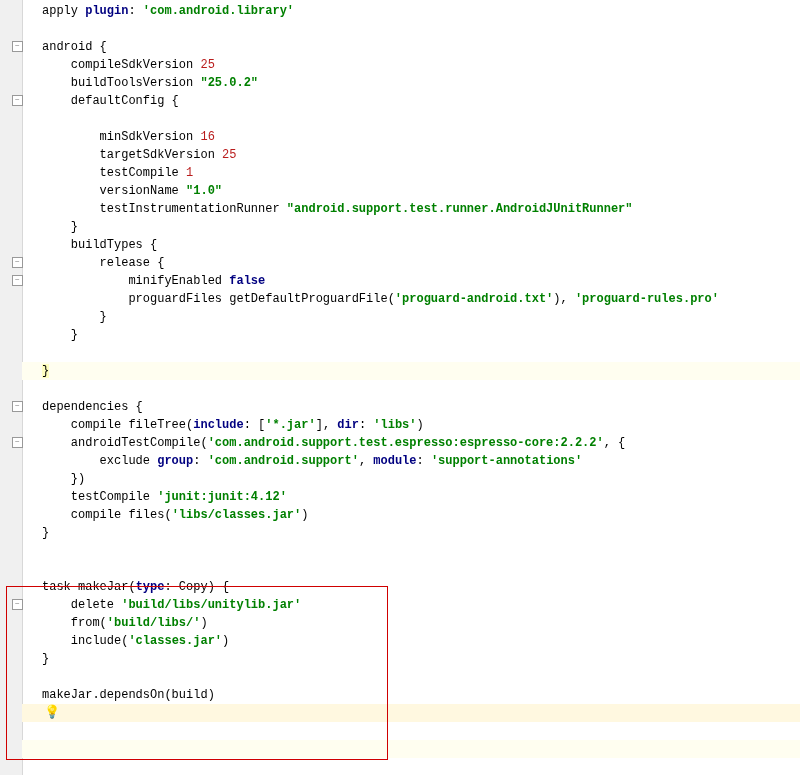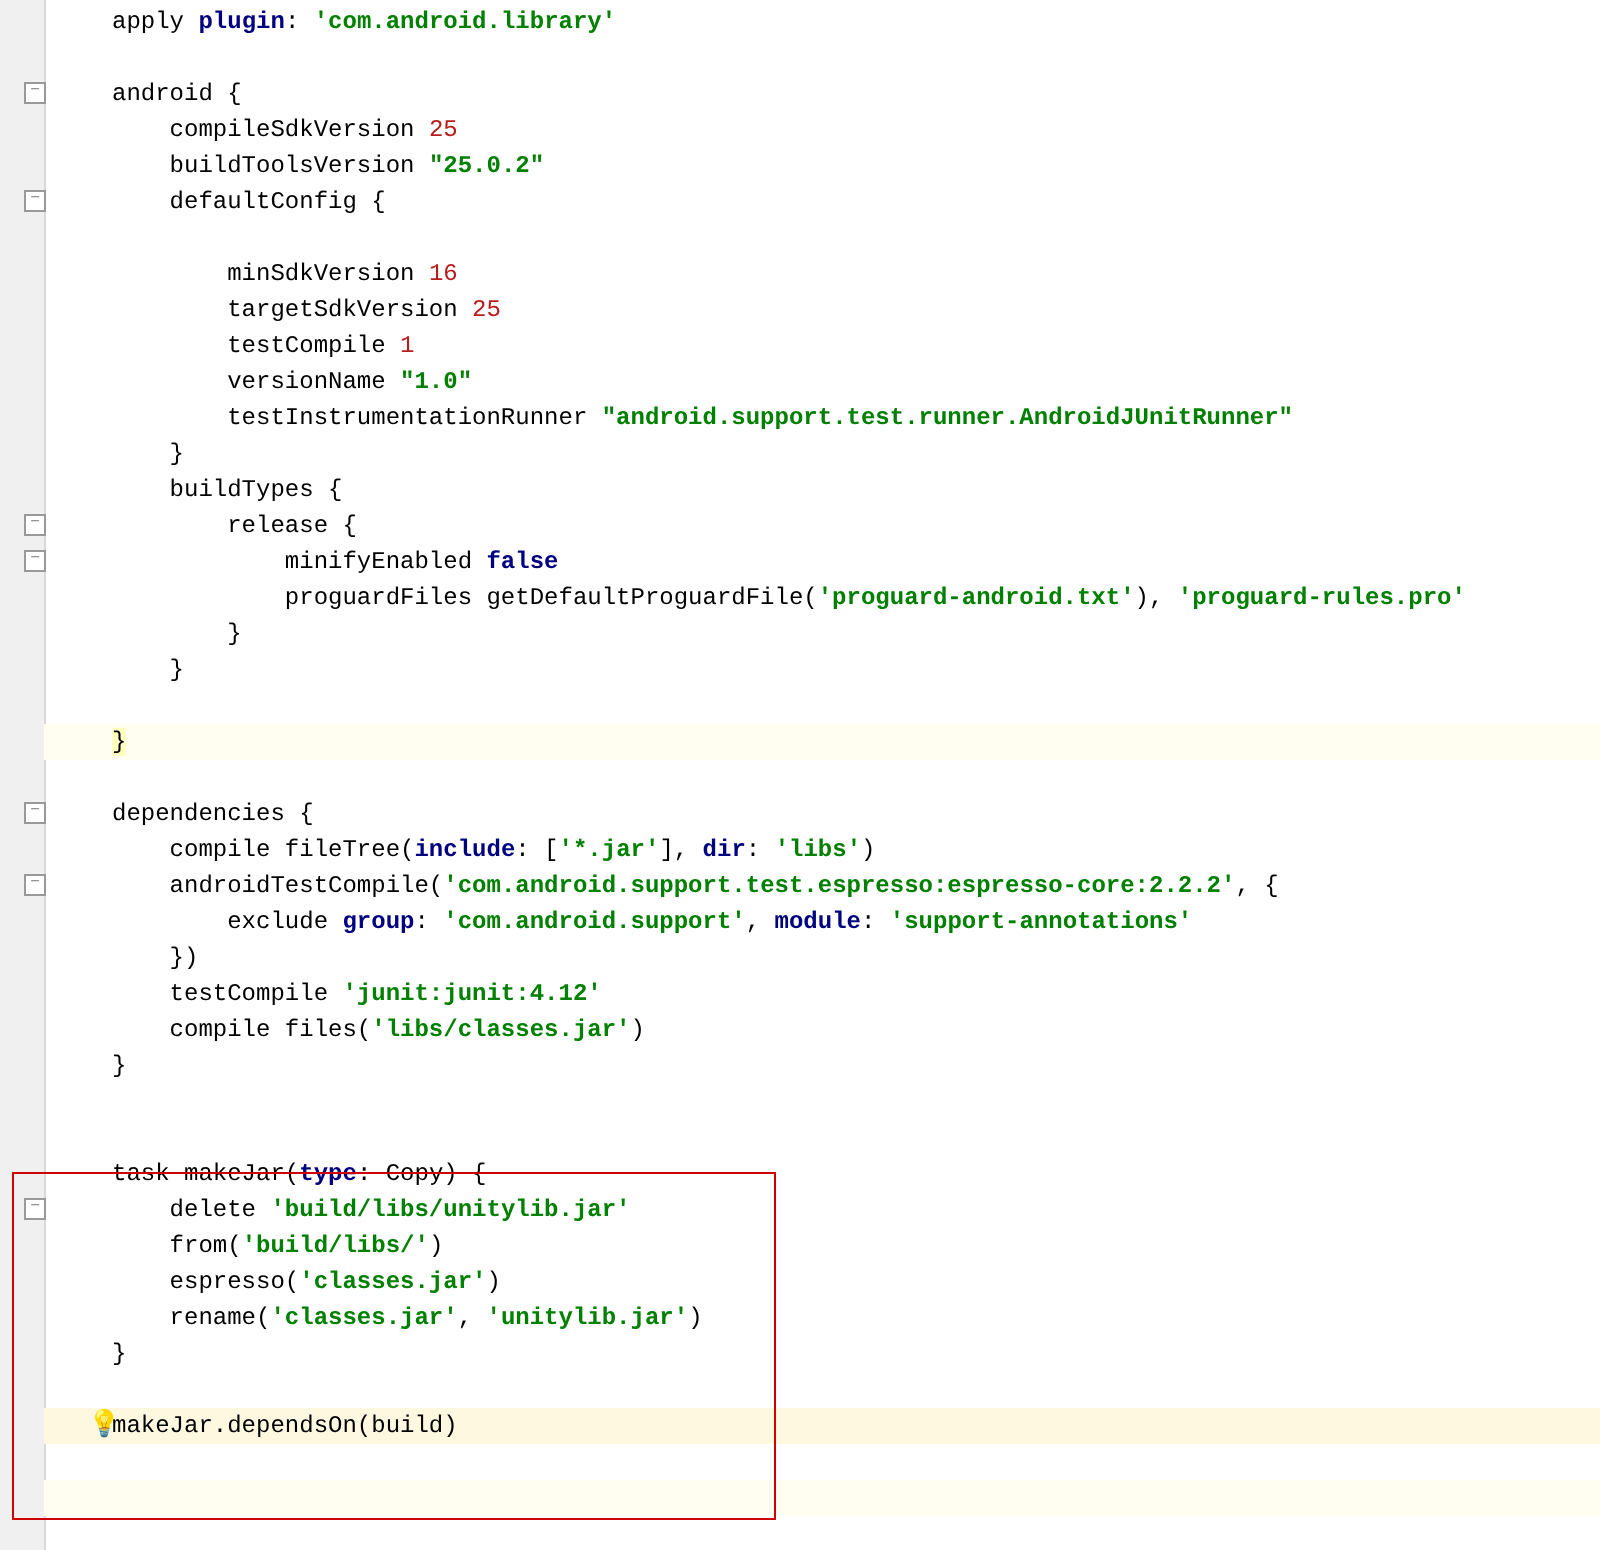--- a/index.html
+++ b/index.html
@@ -36,21 +36,21 @@
     background: #fff;
     font-size: 8px;
     line-height: 7px;
     text-align: center;
     color: #888;
     cursor: pointer;
   }
   .fold::before { content: "−"; }
   .content {
     position: absolute;
-    left: 36px;
+    left: 22px;
     top: 0;
     right: 0;
     padding-left: 20px;
     padding-top: 2px;
     font-family: Liberation Mono, monospace;
   }
   .line {
     height: 18px;
     line-height: 18px;
     white-space: pre;
@@ -130,22 +130,21 @@
     <div class="line"><span class="p">        exclude </span><span class="k">group</span><span class="p">: </span><span class="s">'com.android.support'</span><span class="p">, </span><span class="k">module</span><span class="p">: </span><span class="s">'support-annotations'</span></div>
     <div class="line"><span class="p">    })</span></div>
     <div class="line"><span class="p">    testCompile </span><span class="s">'junit:junit:4.12'</span></div>
     <div class="line"><span class="p">    compile files(</span><span class="s">'libs/classes.jar'</span><span class="p">)</span></div>
     <div class="line"><span class="p">}</span></div>
     <div class="line"> </div>
     <div class="line"> </div>
     <div class="line"><span class="p">task makeJar(</span><span class="k">type</span><span class="p">: Copy) {</span></div>
     <div class="line"><span class="p">    delete </span><span class="s">'build/libs/unitylib.jar'</span></div>
     <div class="line"><span class="p">    from(</span><span class="s">'build/libs/'</span><span class="p">)</span></div>
-    <div class="line"><span class="p">    espresso(</span><span class="s">'classes.jar'</span><span class="p">)</span></div>
-    <div class="line"><span class="p">    rename(</span><span class="s">'classes.jar'</span><span class="p">, </span><span class="s">'unitylib.jar'</span><span class="p">)</span></div>
+    <div class="line"><span class="p">    include(</span><span class="s">'classes.jar'</span><span class="p">)</span></div>
     <div class="line"><span class="p">}</span></div>
     <div class="line"> </div>
     <div class="line"><span class="p">makeJar.dependsOn(build)</span></div>
   </div>
 
   <span class="hint-bulb" style="left:44px; top:704px;">💡</span>
 
   <div class="highlight-box" style="left:6px; top:586px; width:380px; height:172px;"></div>
 
 </div>

